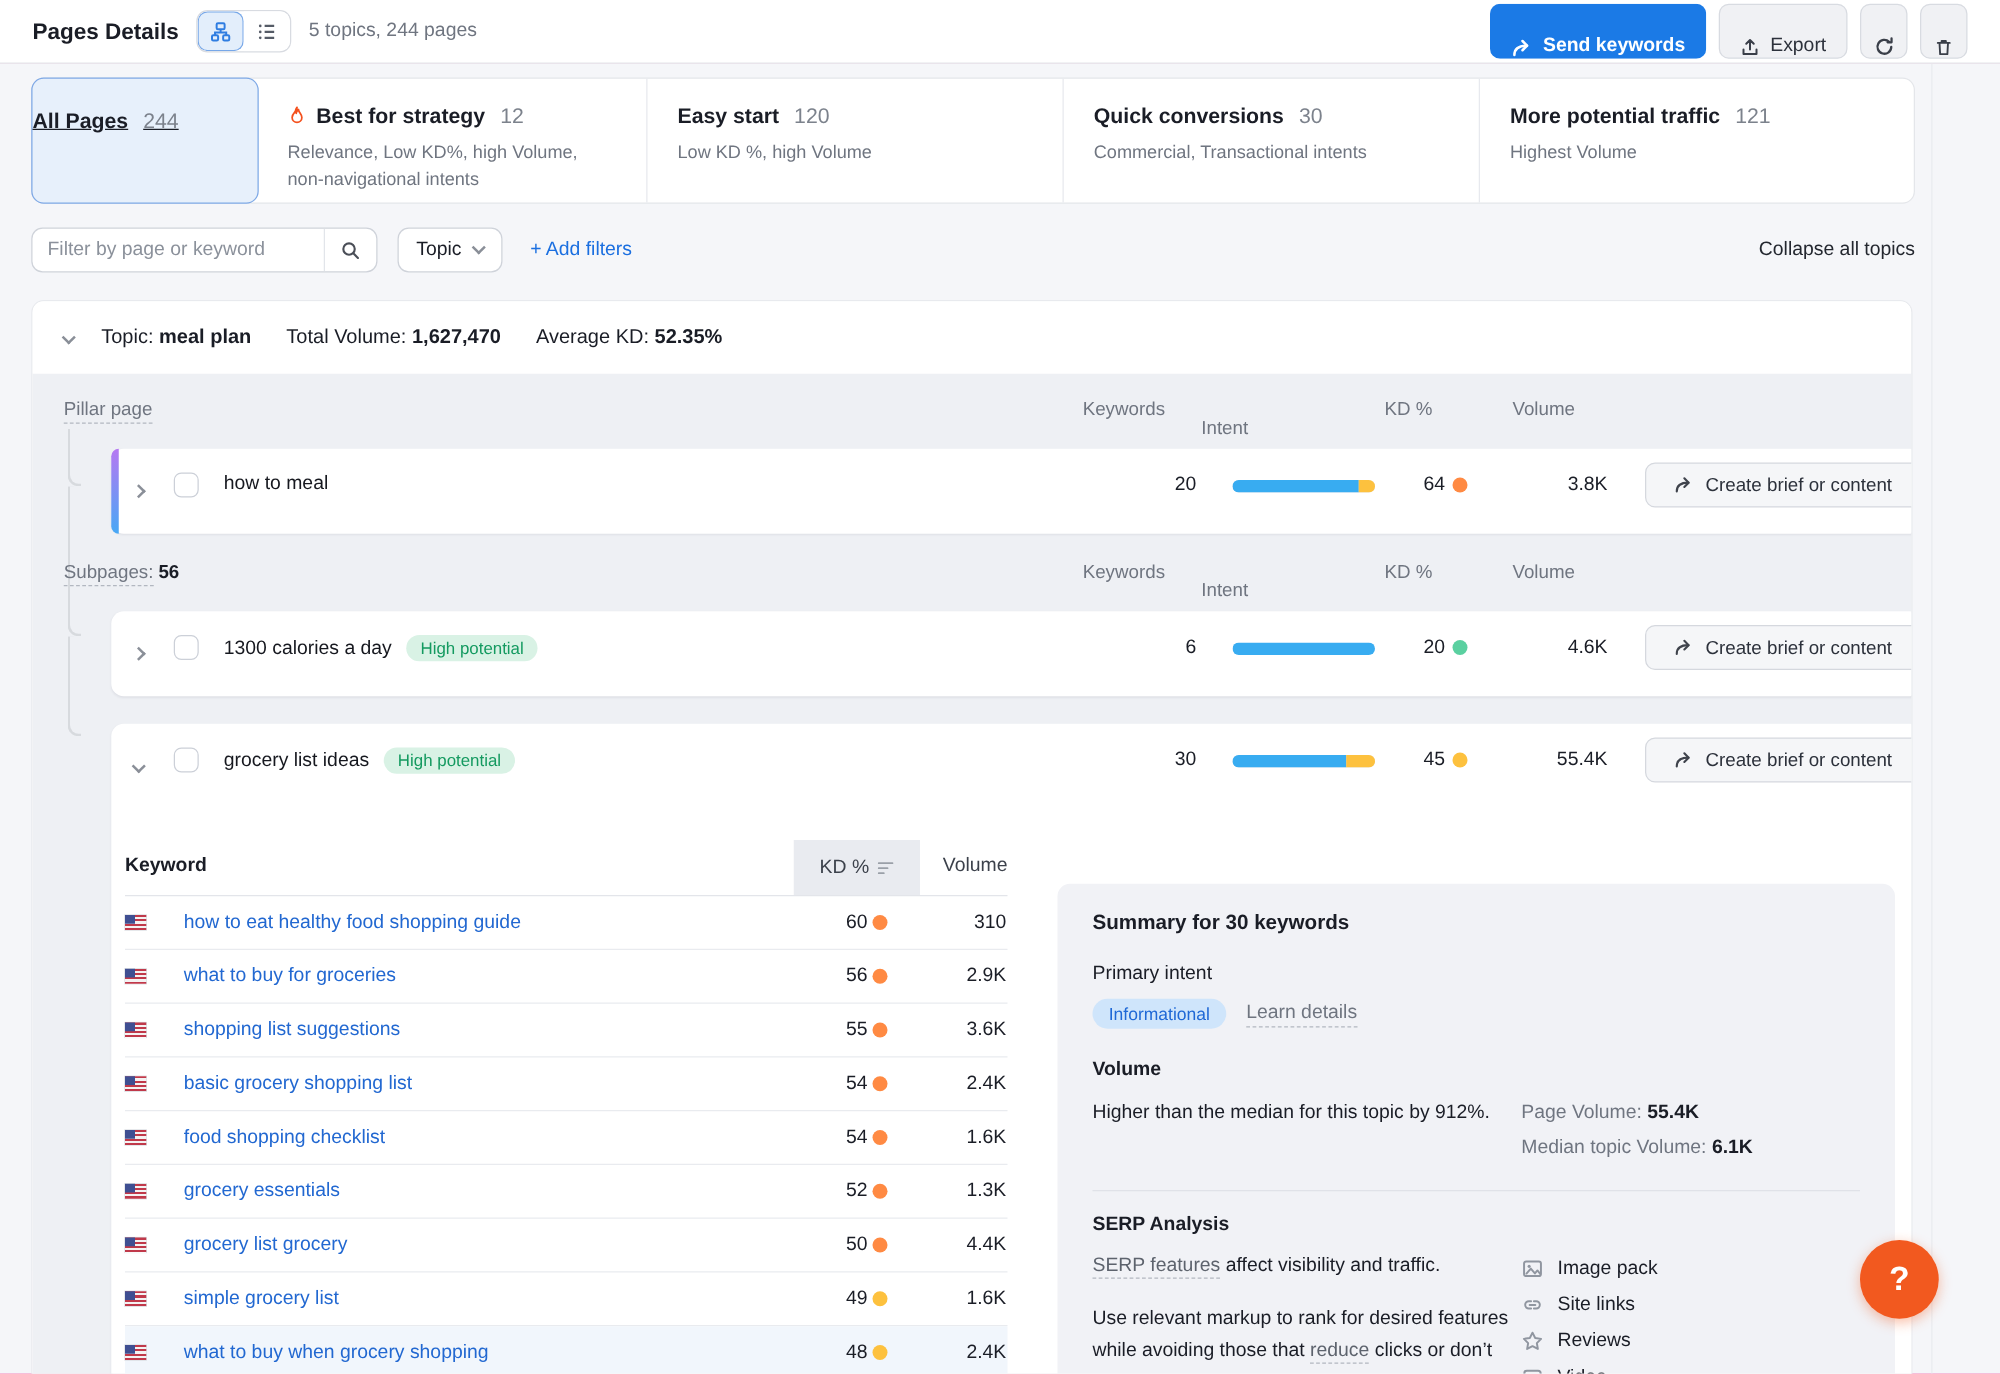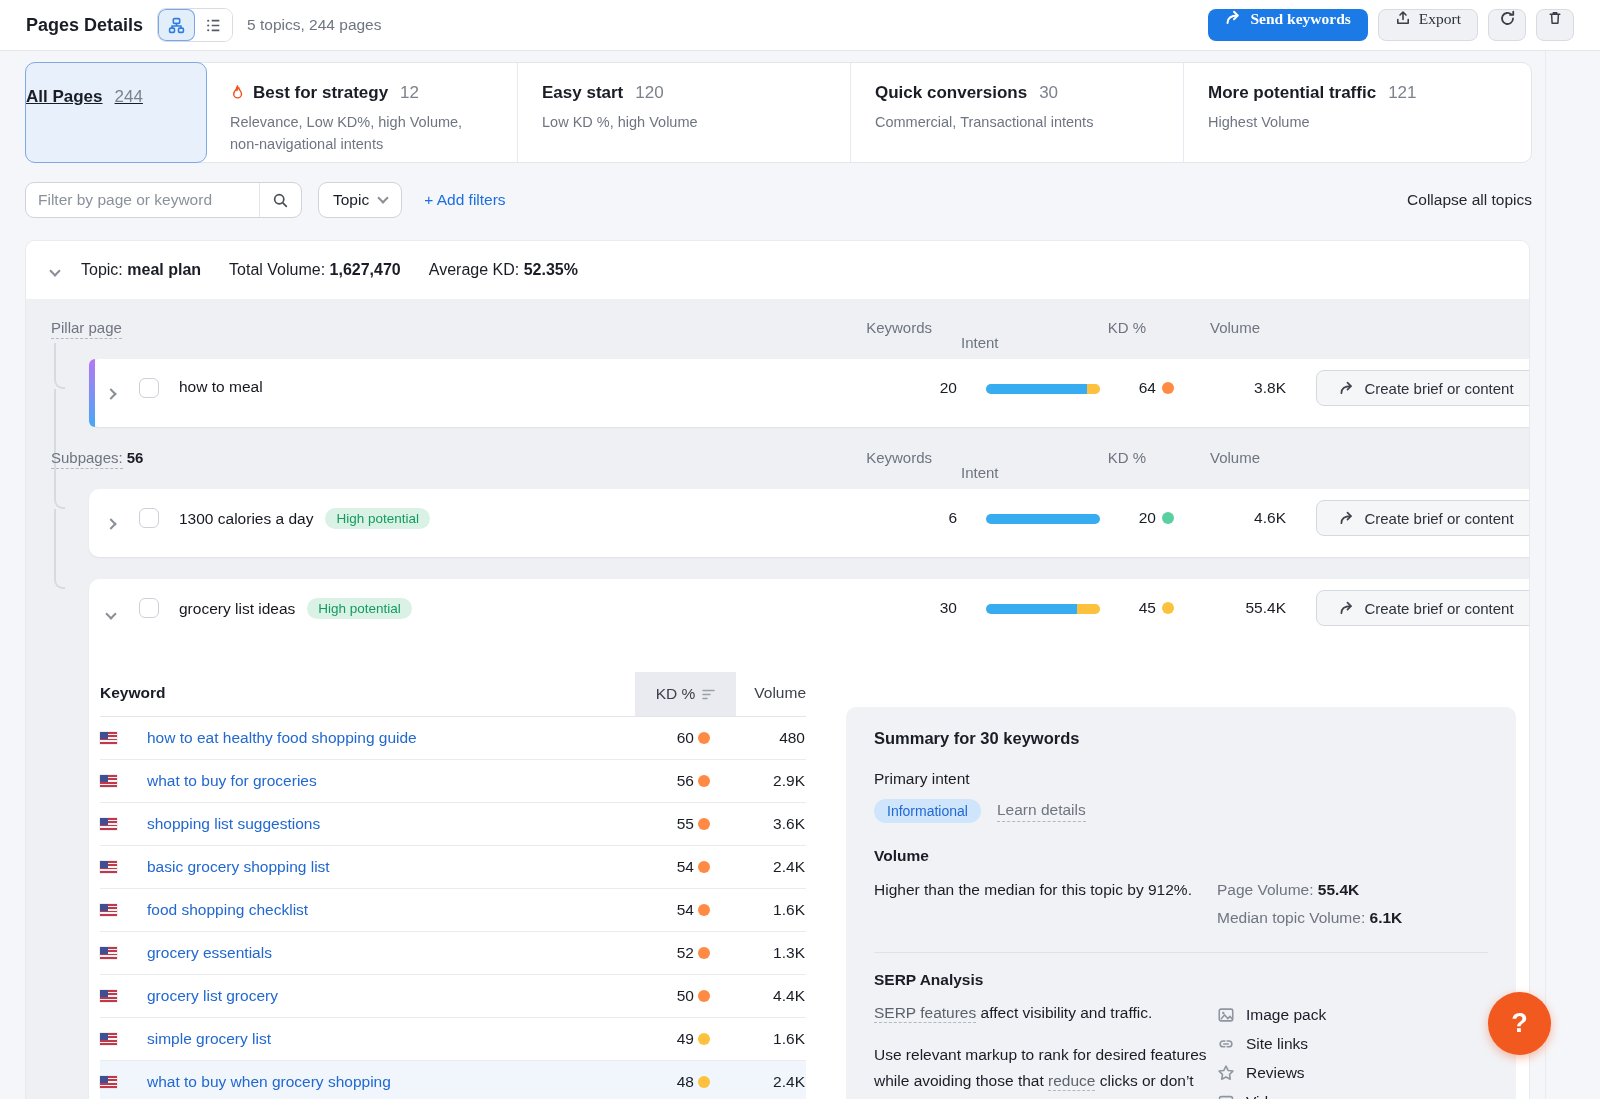--- a/index.html
+++ b/index.html
@@ -9,22 +9,22 @@
 
   
   .app-header { position:absolute; top:0; left:0; right:0; height:51px; background:#fff;
     border-bottom:1px solid #e4e6ea; display:flex; align-items:center; padding:0 26px; z-index:5; }
   .app-title { font-size:18px; font-weight:700; }
   .view-toggle { display:flex; margin-left:14px; border:1px solid #d8dbe1; border-radius:9px; overflow:hidden; background:#fff; }
   .vt-btn { width:37px; height:32px; display:flex; align-items:center; justify-content:center; background:#fff; cursor:pointer; }
   .vt-btn.active { background:#e3eefb; box-shadow:inset 0 0 0 1px #77a7e8; border-radius:8px; }
   .header-sub { margin-left:14px; color:#6f7580; }
   .header-actions { margin-left:auto; display:flex; align-items:center; gap:10px; }
-  .btn { display:flex; align-items:flex-start; gap:8px; height:32px; border-radius:8px; padding:0 16px;
-    font-size:15.5px; cursor:pointer; border:1px solid transparent;font-family:Liberation Serif, serif; }
+  .btn { display:flex; align-items:flex-end; gap:8px; height:44px; border-radius:8px; padding:0 16px;
+    font-size:15.5px; cursor:pointer; border:1px solid transparent; }
   .btn-primary { background:#1b7ae6; color:#fff; font-weight:700; }
   .btn-grey { background:#f0f1f4; border-color:#d8dbe1; color:#2c313b; font-weight:500; }
   .btn-icon { width:38px; padding:0; justify-content:center; }
 
   
   .content-bg { position:absolute; top:51px; left:0; right:0; bottom:0; background:#f5f6f9; }
   .right-rail-line { position:absolute; left:1545px; top:0; bottom:0; width:1px; background:#e9ebf0; }
 
   
   .tabstrip { position:absolute; top:11px; left:25px; width:1507px; height:101px; background:#fff;
@@ -394,21 +394,21 @@
                   </svg>
                 </span>
                 <span class="vol-h">Volume</span>
               </div>
 
               <div class="kt-row">
                 <span class="flag"></span>
                 <span class="kw-link">how to eat healthy food shopping guide</span>
                 <span class="k-kd">60</span>
                 <span class="dot k-dot dot-orange"></span>
-                <span class="k-vol">480</span>
+                <span class="k-vol">310</span>
               </div>
               <div class="kt-row">
                 <span class="flag"></span>
                 <span class="kw-link">what to buy for groceries</span>
                 <span class="k-kd">56</span>
                 <span class="dot k-dot dot-orange"></span>
                 <span class="k-vol">2.9K</span>
               </div>
               <div class="kt-row">
                 <span class="flag"></span>

